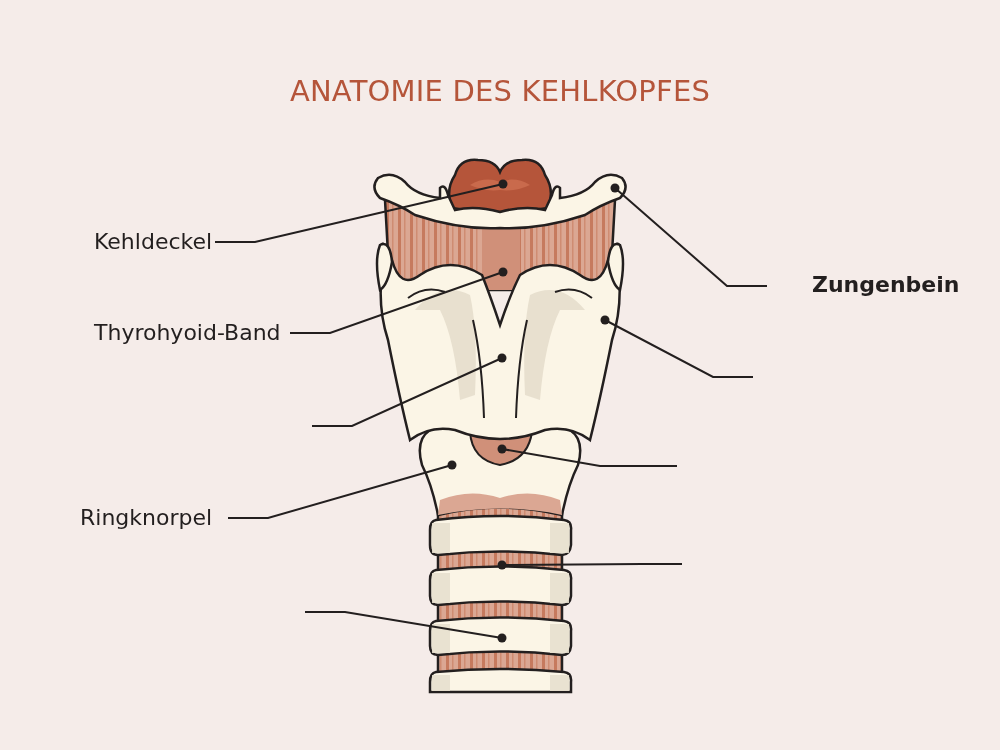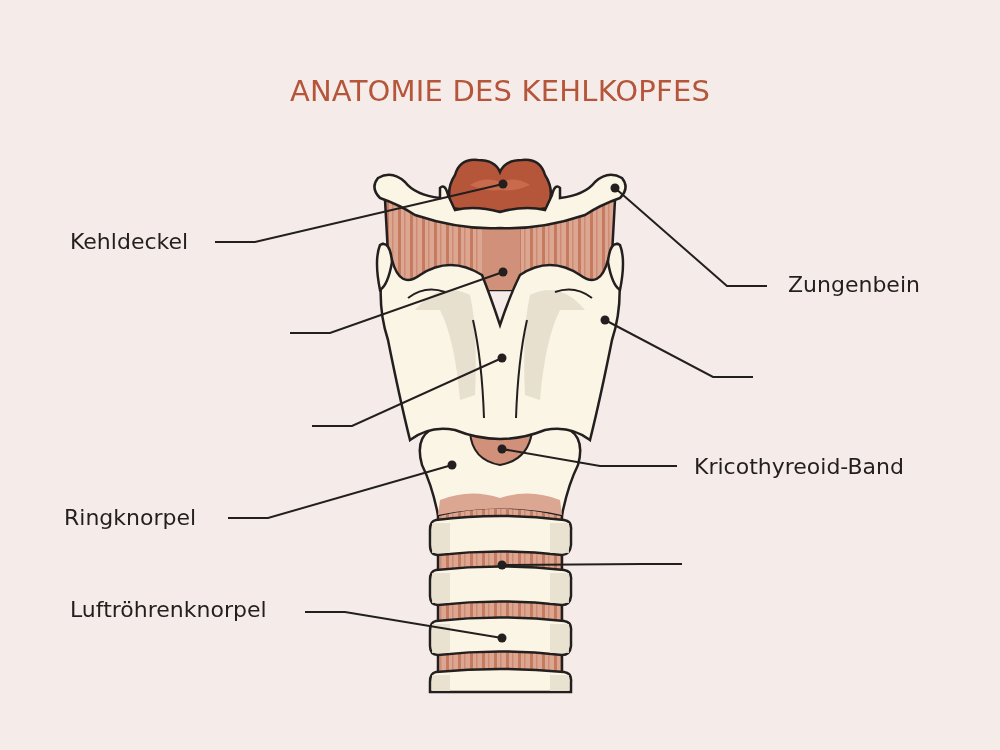--- a/index.html
+++ b/index.html
@@ -10,23 +10,23 @@
     position: relative;
   }
   #stage { position: absolute; left: 0; top: 0; width: 1000px; height: 750px; }
   .title {
     position: absolute; left: 0; width: 1000px; top: 74px;
     text-align: center; font-size: 29px; color: #b5553a;
     letter-spacing: 0.2px; font-weight: normal;
   }
   .label {
     position: absolute; font-size: 22px; color: #231f1f;
-    white-space: nowrap; line-height: 26px;
+    white-space: nowrap; line-height: 26px; margin-left: 24px;
   }
-  .label.right { text-align: right; }
+  .label.right { text-align: right; font-weight: bold; }
 </style>
 </head>
 <body>
 
 <div id="stage">
 
   <div class="title">ANATOMIE DES KEHLKOPFES</div>
 
   <svg width="1000" height="750" viewBox="0 0 1000 750" style="position:absolute;left:0;top:0">
     <defs>
@@ -121,19 +121,18 @@
       <circle cx="452" cy="465" r="4.5"></circle>
       <circle cx="502" cy="638" r="4.5"></circle>
       <circle cx="615" cy="188" r="4.5"></circle>
       <circle cx="605" cy="320" r="4.5"></circle>
       <circle cx="502" cy="449" r="4.5"></circle>
       <circle cx="502" cy="565" r="4.5"></circle>
     </g>
   </svg>
 
   <div class="label" style="left:70px;top:229px">Kehldeckel</div>
-  <div class="label" style="left:64px;top:505px">Ringknorpel</div>
-  <div class="label" style="left:70px;top:597px">Luftröhrenknorpel</div>
+  <div class="label" style="left:70px;top:320px">Thyrohyoid-Band</div>
+  <div class="label" style="left:56px;top:505px">Ringknorpel</div>
 
   <div class="label right" style="left:788px;top:272px">Zungenbein</div>
-  <div class="label right" style="left:694px;top:454px">Kricothyreoid-Band</div>
 
 </div>
 
 </body></html>

